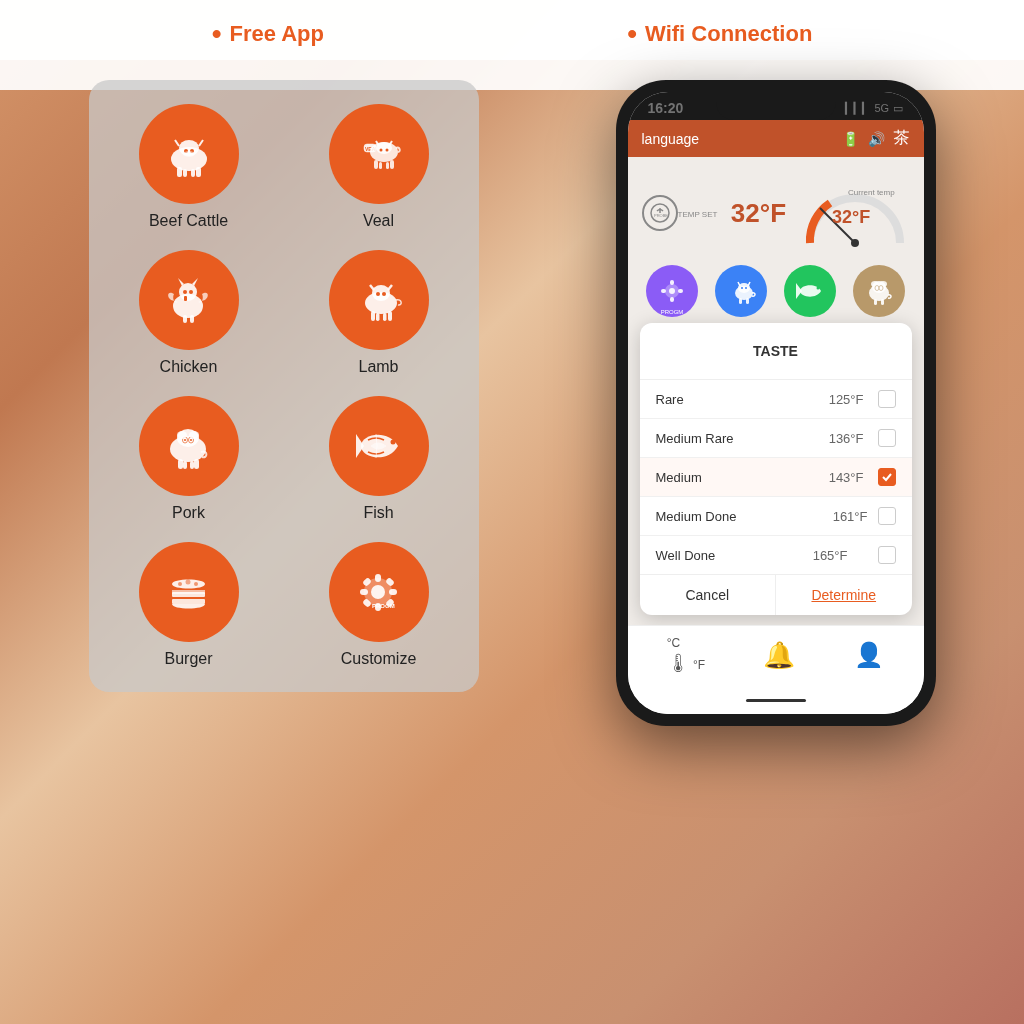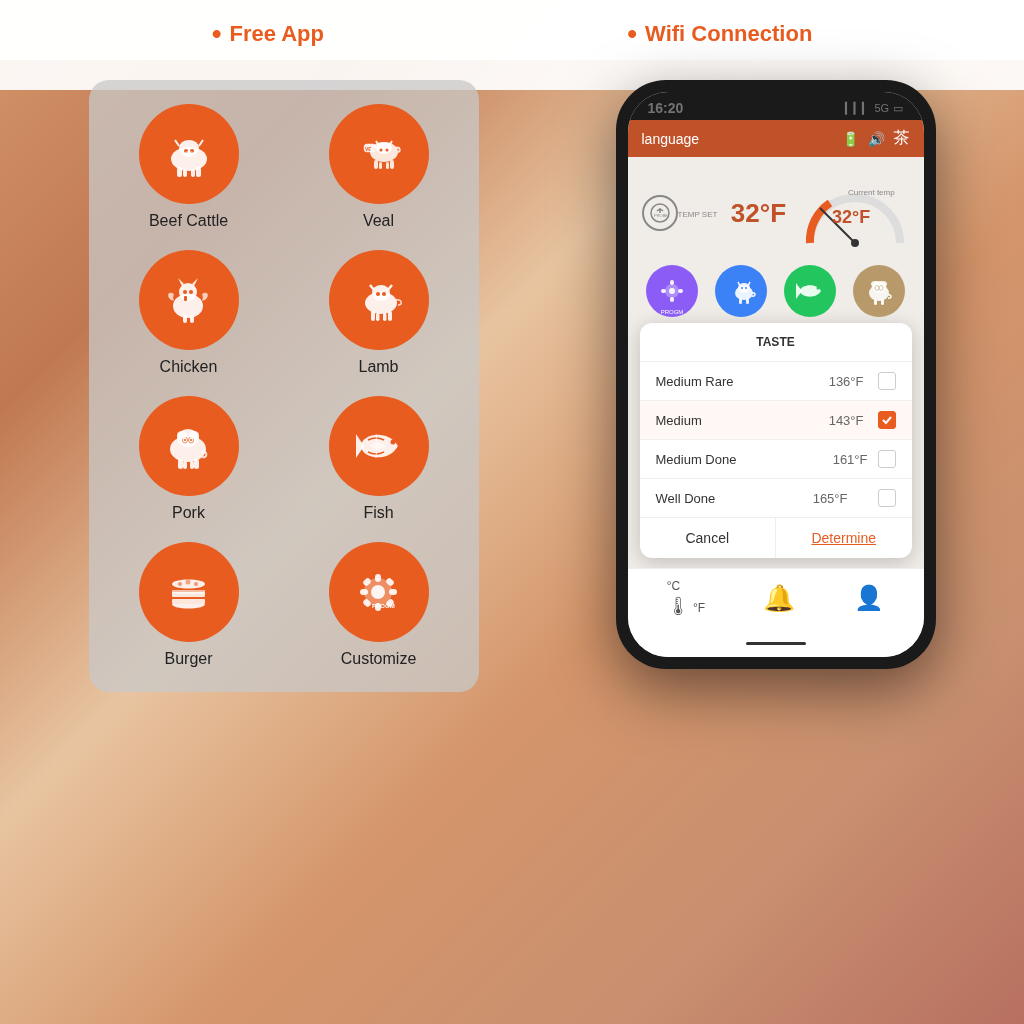--- a/index.html
+++ b/index.html
@@ -255,22 +255,22 @@
     .taste-popup {
       background: white;
       margin: 0 2px;
       border-radius: 12px;
       box-shadow: 0 4px 20px rgba(0,0,0,0.2);
       overflow: hidden;
     }
 
     .taste-header {
       text-align: center;
-      padding: 12px;
-      font-size: 12px;
+      padding: 20px;
+      font-size: 14px;
       font-weight: 600;
       color: #333;
       border-bottom: 1px solid #eee;
     }
 
     .taste-row {
       display: flex;
       justify-content: space-between;
       align-items: center;
       padding: 10px 16px;
@@ -612,20 +612,27 @@
                   <rect x="11" y="24" width="3" height="6" rx="1.5" fill="white" opacity="0.9"></rect>
                   <rect x="18" y="24" width="3" height="6" rx="1.5" fill="white" opacity="0.9"></rect>
                   <path d="M25 20 C29 19, 29 24, 25 23" stroke="white" stroke-width="1.5" fill="none"></path>
                 </svg>
               </div>
             </div>
 
             <div class="taste-popup">
               <div class="taste-header">TASTE</div>
 
+              <div class="taste-row">
+                <span>Rare</span>
+                <div style="display:flex;align-items:center;gap:6px;">
+                  <span class="taste-temp">125°F</span>
+                  <div class="checkbox"></div>
+                </div>
+              </div>
 
               <div class="taste-row">
                 <span>Medium Rare</span>
                 <div style="display:flex;align-items:center;gap:6px;">
                   <span class="taste-temp">136°F</span>
                   <div class="checkbox"></div>
                 </div>
               </div>
 
               <div class="taste-row" style="background:#fff8f5;">

